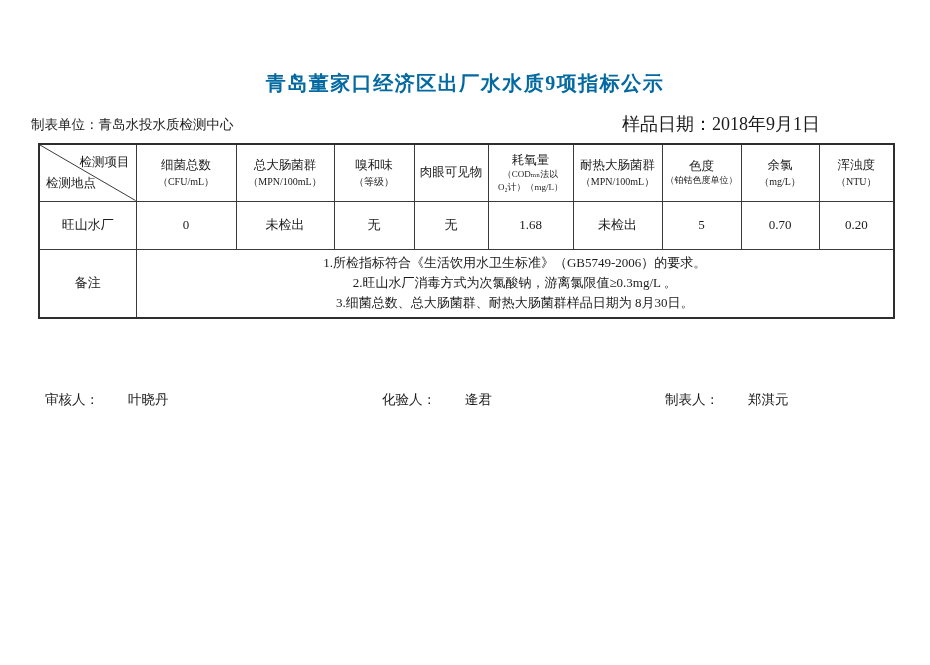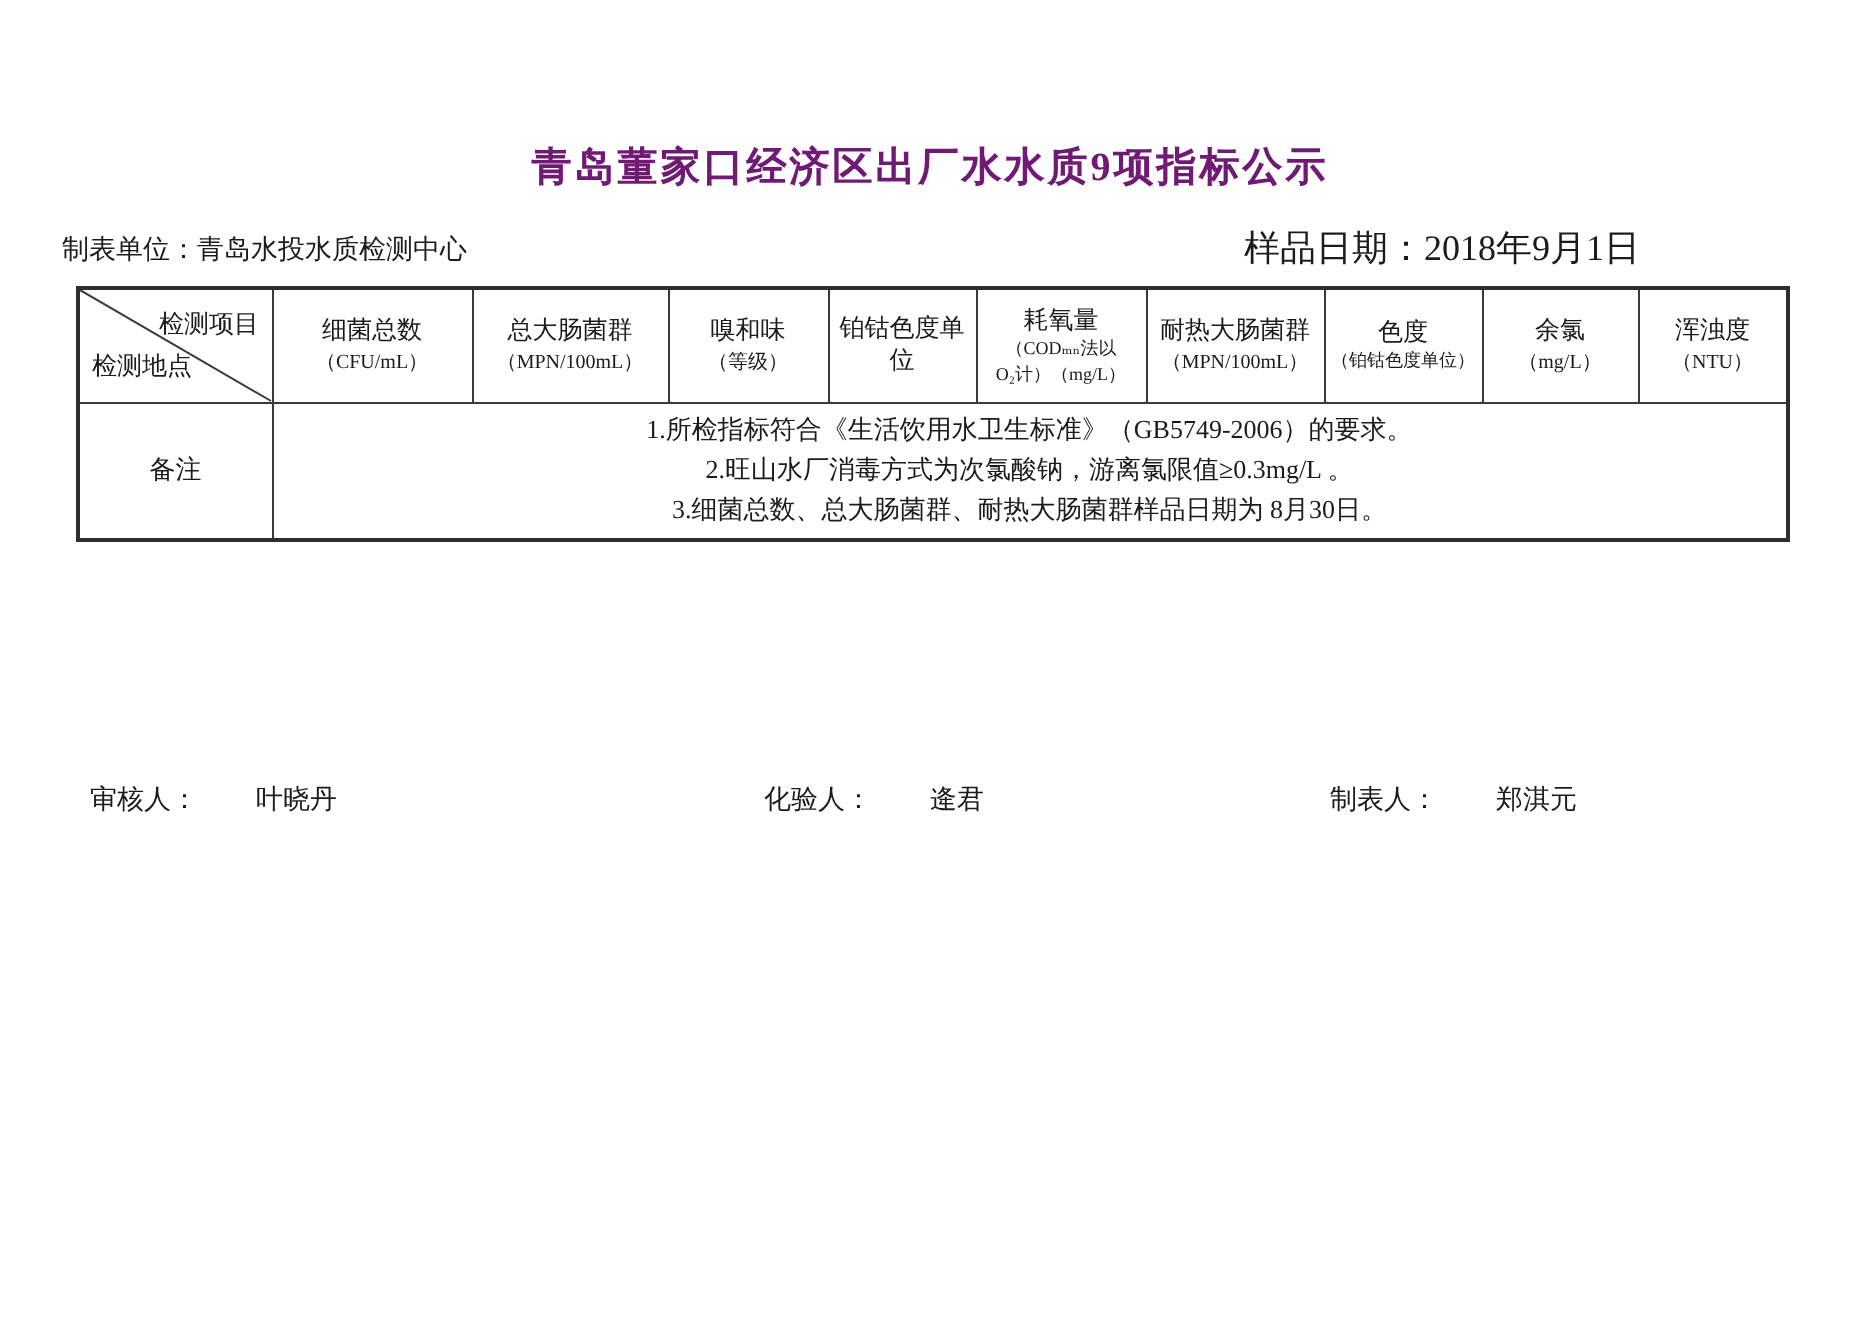--- a/index.html
+++ b/index.html
@@ -6,21 +6,21 @@
   body{
     width:930px;height:665px;background:#ffffff;overflow:hidden;
     font-family:"Liberation Serif","DejaVu Serif",serif;
     color:#1b1b1b;
   }
   .page{position:relative;width:930px;height:665px;background:#fff;}
 
   .title{
     position:absolute;top:70px;left:0;width:100%;
     text-align:center;font-size:20px;font-weight:bold;letter-spacing:1.5px;
-    color:#701a75;
+    color:#0369a1;
   }
 
   .meta-left{position:absolute;top:116px;left:31px;font-size:13.5px;}
   .meta-right{position:absolute;top:112px;left:622px;font-size:18px;}
 
   table.report{
     position:absolute;top:143px;left:38px;width:855px;
     border-collapse:collapse;table-layout:fixed;
     border:2px solid #2e2e2e;
   }
@@ -99,21 +99,21 @@
       </td>
       <td>
         <div class="col-name">总大肠菌群</div>
         <div class="col-unit">（MPN/100mL）</div>
       </td>
       <td>
         <div class="col-name">嗅和味</div>
         <div class="col-unit">（等级）</div>
       </td>
       <td>
-        <div class="col-name">铂钴色度单位</div>
+        <div class="col-name">肉眼可见物</div>
       </td>
       <td>
         <div class="col-name">耗氧量</div>
         <div class="col-unit col-unit-sm">（CODₘₙ法以</div>
         <div class="col-unit col-unit-sm">O₂计）（mg/L）</div>
       </td>
       <td>
         <div class="col-name">耐热大肠菌群</div>
         <div class="col-unit">（MPN/100mL）</div>
       </td>
@@ -124,20 +124,32 @@
       <td>
         <div class="col-name">余氯</div>
         <div class="col-unit">（mg/L）</div>
       </td>
       <td>
         <div class="col-name">浑浊度</div>
         <div class="col-unit">（NTU）</div>
       </td>
     </tr>
 
+    <tr class="data-row">
+      <td>旺山水厂</td>
+      <td>0</td>
+      <td>未检出</td>
+      <td>无</td>
+      <td>无</td>
+      <td>1.68</td>
+      <td>未检出</td>
+      <td>5</td>
+      <td>0.70</td>
+      <td>0.20</td>
+    </tr>
 
 
     <tr class="remarks-row">
       <td>备注</td>
       <td class="remarks-cell" colspan="9">
         <div class="remark-line">1.所检指标符合《生活饮用水卫生标准》（GB5749-2006）的要求。</div>
         <div class="remark-line">2.旺山水厂消毒方式为次氯酸钠，游离氯限值≥0.3mg/L 。</div>
         <div class="remark-line">3.细菌总数、总大肠菌群、耐热大肠菌群样品日期为 8月30日。</div>
       </td>
     </tr>

